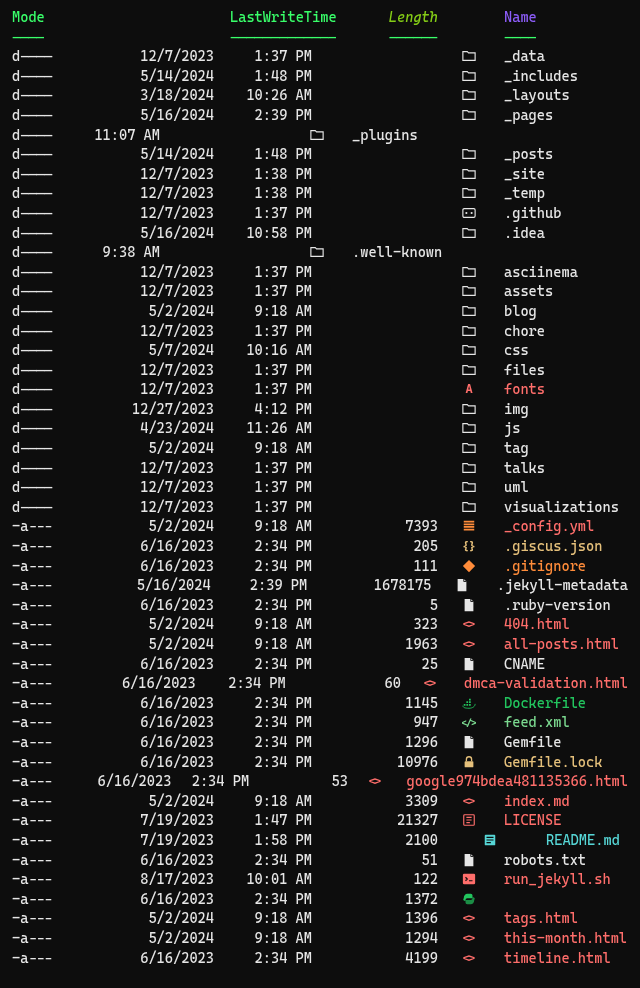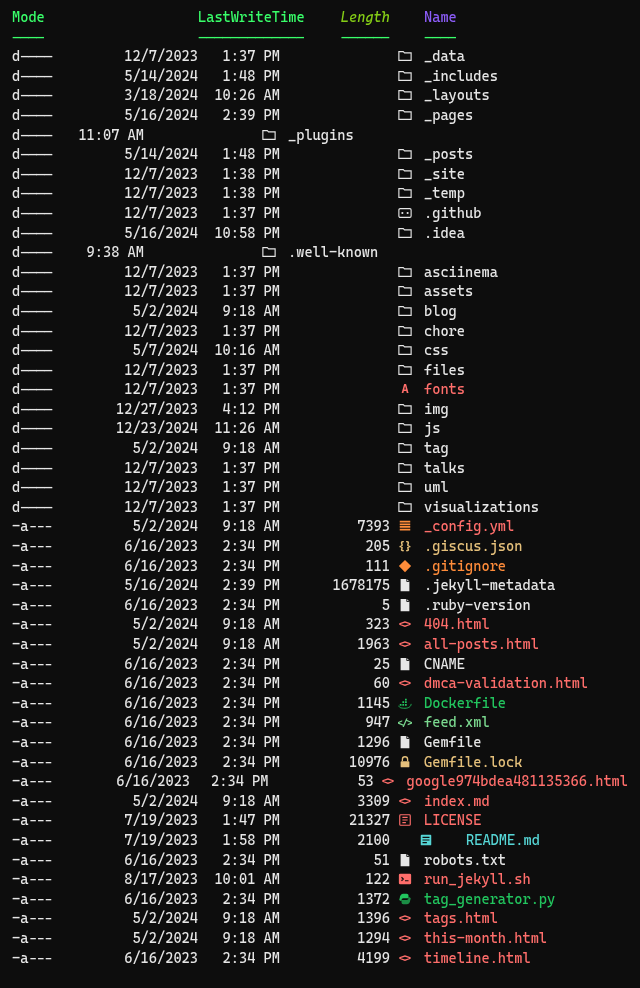--- a/index.html
+++ b/index.html
@@ -5,21 +5,21 @@
   body {
     margin: 0;
     padding: 8px 12px;
     background: #0d0d0d;
     color: #e6e6e6;
     font-family: "Cascadia Code", "Consolas", "Menlo", monospace;
     font-size: 14px;
     line-height: 1.4;
     white-space: nowrap;
   }
-  .row { display: flex; align-items: flex-start; }
+  .row { display: flex; align-items: flex-start; gap: 16px; }
   .col-mode   { width: 50px;  text-align: left; }
   .col-date   { width: 136px; text-align: right; }
   .col-time   { width: 82px;  text-align: right; }
   .col-length { width: 110px; text-align: right; font-style: normal; }
   .col-icon   { width: 30px;  text-align: center; }
   .col-name   { padding-left: 4px; }
   .hdr .col-mode, .hdr .col-date, .hdr .col-time { color: #39ff6a; }
   .hdr .col-length { color: #84cc16; font-style: italic; }
   .hdr .col-icon   { color: #39ff6a; }
   .hdr .col-name   { color: #8b5cf6; }
@@ -240,21 +240,21 @@
       <span class="col-date">12/27/2023</span>
       <span class="col-time">4:12 PM</span>
       <span class="col-length"></span>
       <span class="col-icon c-white"><svg viewBox="0 0 16 16" fill="currentColor">
           <path d="M1 3h5l1.5 1.5H15V13H1z" fill="none" stroke="currentColor" stroke-width="1.3"></path>
         </svg></span>
       <span class="col-name c-white">img</span>
     </div>
     <div class="row">
       <span class="col-mode">d----</span>
-      <span class="col-date">12/23/2024</span>
+      <span class="col-date">4/23/2024</span>
       <span class="col-time">11:26 AM</span>
       <span class="col-length"></span>
       <span class="col-icon c-white"><svg viewBox="0 0 16 16" fill="currentColor">
           <path d="M1 3h5l1.5 1.5H15V13H1z" fill="none" stroke="currentColor" stroke-width="1.3"></path>
         </svg></span>
       <span class="col-name c-white">js</span>
     </div>
     <div class="row">
       <span class="col-mode">d----</span>
       <span class="col-date">5/2/2024</span>
@@ -497,21 +497,20 @@
     </div>
     <div class="row">
       <span class="col-mode">-a---</span>
       <span class="col-date">6/16/2023</span>
       <span class="col-time">2:34 PM</span>
       <span class="col-length">1372</span>
       <span class="col-icon c-blue"><svg viewBox="0 0 16 16" fill="currentColor">
           <path d="M6 2h4a2 2 0 012 2v3H6a2 2 0 00-2 2v1H3a2 2 0 01-1-3c0-3 2-5 4-5z" fill="currentColor"></path>
           <path d="M10 14H6a2 2 0 01-2-2V9h6a2 2 0 002-2V6h1a2 2 0 011 3c0 3-2 5-4 5z" fill="currentColor" opacity="0.7"></path>
         </svg></span>
-      <span class="col-name c-blue">tag_generator.py</span>
     </div>
     <div class="row">
       <span class="col-mode">-a---</span>
       <span class="col-date">5/2/2024</span>
       <span class="col-time">9:18 AM</span>
       <span class="col-length">1396</span>
       <span class="col-icon c-red"><svg viewBox="0 0 16 16" fill="currentColor">
           <text x="8" y="12" text-anchor="middle" font-size="13" font-weight="bold" fill="currentColor">&lt;&gt;</text>
         </svg></span>
       <span class="col-name c-red">tags.html</span>

